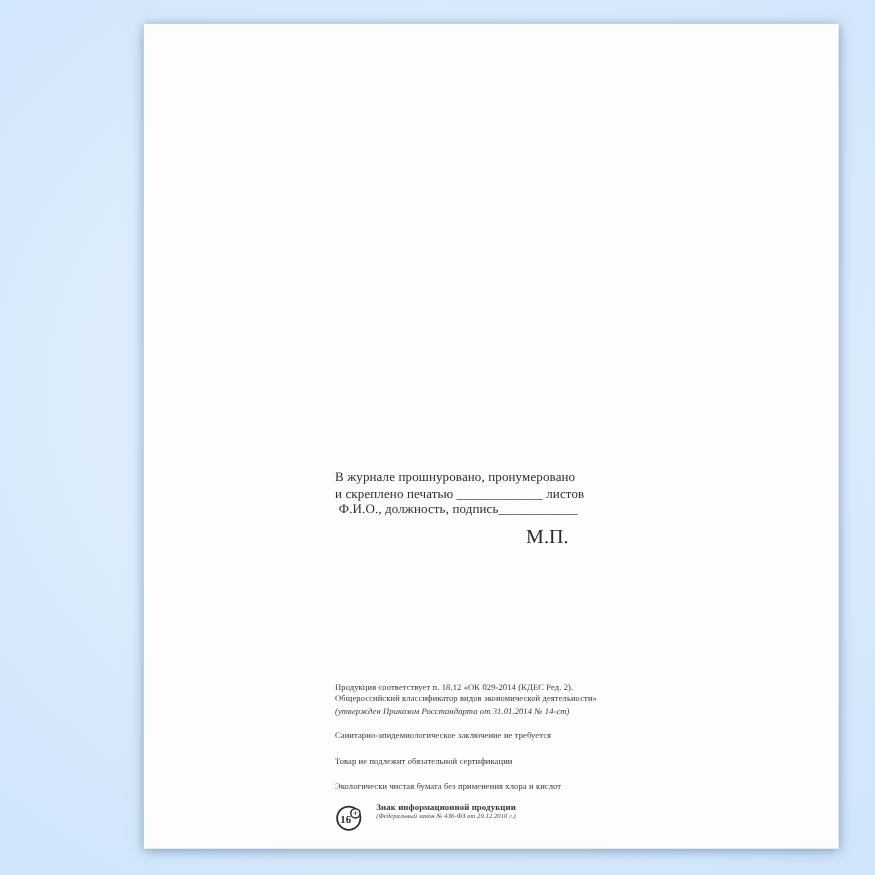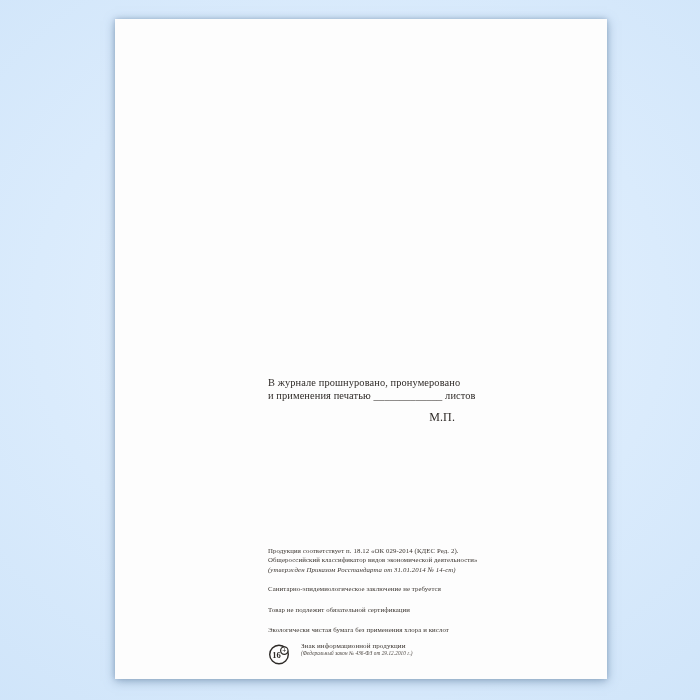--- a/index.html
+++ b/index.html
@@ -7,65 +7,66 @@
     width: 700px; height: 700px; overflow: hidden;
     font-family: "Liberation Serif", serif;
   }
   .stage {
     position: relative; width: 700px; height: 700px;
     background: radial-gradient(ellipse 90% 80% at 50% 45%,
                 #e7f2fe 0%, #daebfc 50%, #cde3f9 100%);
   }
   .page {
     position: absolute; left: 115px; top: 19px;
-    width: 492px; height: 660px;
+    width: 556px; height: 660px;
     background: #fdfdfd;
     box-shadow: 0 2px 10px rgba(96,126,160,0.6),
                 0 0 4px  rgba(96,126,160,0.35);
   }
   
   .sig-block {
     position: absolute; left: 153px; top: 358px; width: 196px;
     font-size: 10.4px; line-height: 12.6px; color: #2f2b28;
     letter-spacing: 0.1px; white-space: nowrap;
   }
   .sig-line { height: 12.6px; }
   .sig-line.indent { padding-left: 3px; }
   .mp-line {
     text-align: right; padding-right: 9px; margin-top: 9px;
-    font-size: 12px;
+    font-size: 16px;
   }
   
   .cert-block {
     position: absolute; left: 153px; top: 527px; width: 230px;
     font-size: 6.8px; line-height: 9.4px; color: #3a342f;
     letter-spacing: 0.1px;
   }
   .cert-block p { margin: 0; white-space: nowrap; }
   .cert-par { margin: 0; }
   .it { font-style: italic; }
   .gap-sanitary { margin-top: 10px !important; }
   .gap-cert     { margin-top: 11px !important; }
   .gap-paper    { margin-top: 11px !important; }
   .age-row {
     display: flex; align-items: flex-start; gap: 11px; margin-top: 8px;
   }
   .age-icon { flex: 0 0 auto; margin-top: 1px; }
-  .age-label-bold { font-weight: normal; font-size: 7px; line-height: 8px; white-space: nowrap; }
+  .age-label-bold { font-weight: bold; font-size: 7px; line-height: 8px; white-space: nowrap; }
   .age-label-fine { font-style: italic; font-size: 5.2px; line-height: 7px; white-space: nowrap; color: #4a443f; }
 </style>
 </head>
 <body>
 
 <div class="stage">
   <div class="page">
 
     <div class="sig-block">
       <div class="sig-line">В журнале прошнуровано, пронумеровано</div>
-      <div class="sig-line">и применения печатью _____________ листов</div>
+      <div class="sig-line">и скреплено печатью _____________ листов</div>
+      <div class="sig-line indent">Ф.И.О., должность, подпись____________</div>
       <div class="mp-line">М.П.</div>
     </div>
 
     <div class="cert-block">
       <div class="cert-par">
         <p>Продукция соответствует п. 18.12 «ОК 029-2014 (КДЕС Ред. 2).</p>
         <p>Общероссийский классификатор видов экономической деятельности»</p>
         <p class="it">(утвержден Приказом Росстандарта от 31.01.2014 № 14-ст)</p>
       </div>
       <p class="gap-sanitary">Санитарно-эпидемиологическое заключение не требуется</p>

